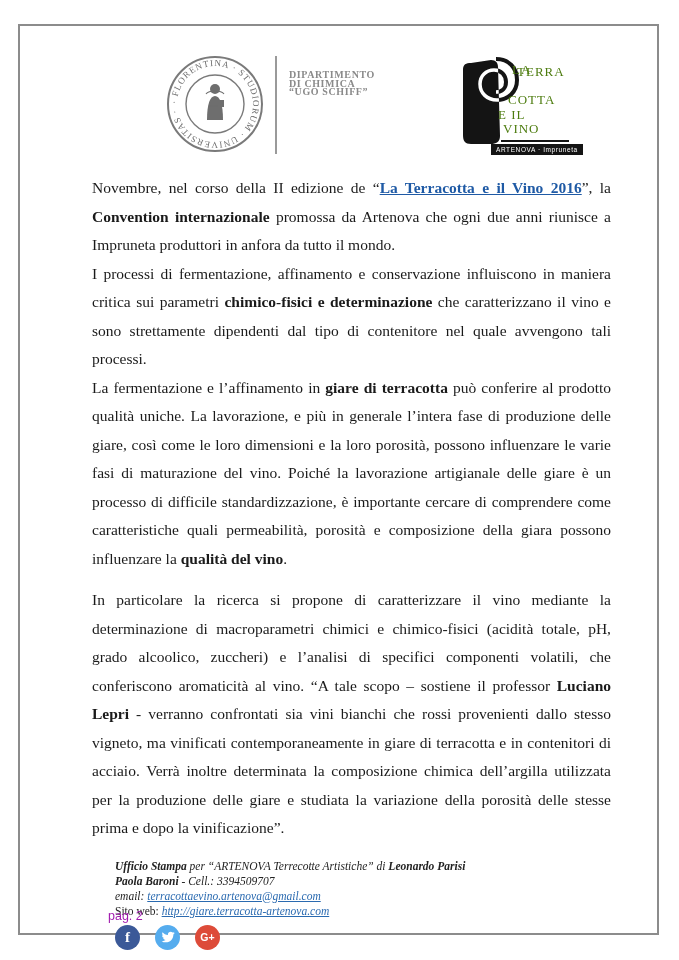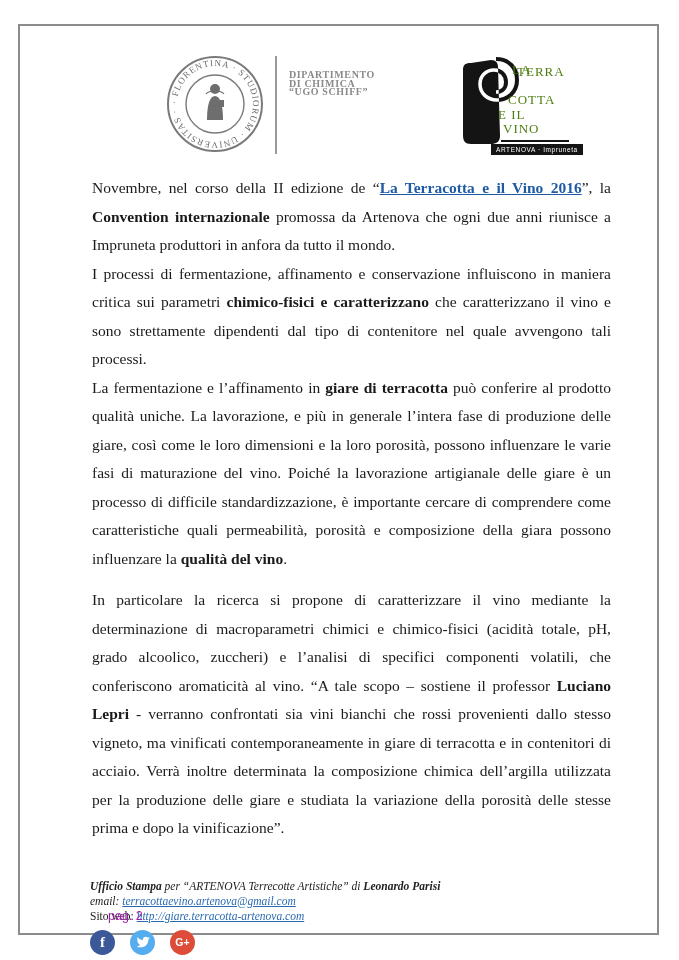--- a/index.html
+++ b/index.html
@@ -33,21 +33,21 @@
 
   
   .article{padding:0 46px 0 72px;font-size:15.5px;line-height:28.5px;
            text-align:justify;color:#1a1a1a;}
   .article p{margin:0;}
   .article p.spaced{margin-top:13px;}
   .b{font-weight:bold;}
   .doc-link{color:#1f5aa5;font-weight:bold;text-decoration:underline;cursor:pointer;}
 
   
-  .footer{margin-top:36px;padding-left:70px;color:#222;}
+  .footer{margin-top:16px;padding-left:95px;color:#222;}
   .f-line{font-size:11.5px;line-height:15px;}
   .ital{font-style:italic;}
   .f-line .b{font-weight:bold;}
   .f-link{color:#2a6ab0;font-style:italic;text-decoration:underline;cursor:pointer;}
   .social-row{display:flex;gap:15px;margin-top:6px;}
   .social{width:25px;height:25px;border-radius:50%;display:flex;align-items:center;
           justify-content:center;color:#fff;text-decoration:none;cursor:pointer;}
   .social.fb{background:#3b5998;font-family:"Liberation Serif",serif;font-weight:bold;font-size:15px;}
   .social.tw{background:#55acee;}
   .social.gp{background:#dd4b39;font-family:"Liberation Sans",sans-serif;font-weight:bold;font-size:10.5px;}
@@ -107,29 +107,30 @@
         <span class="tv-word tv-w3">E IL</span>
         <span class="tv-word tv-w4">VINO</span>
         <span class="tv-underline"></span>
         <span class="tv-bar">ARTENOVA · Impruneta</span>
       </div>
     </div>
 
     <div class="article">
       <p><span>Novembre, nel corso della II edizione de “</span><a class="doc-link">La Terracotta e il Vino 2016</a><span>”, la </span><span class="b">Convention internazionale</span><span> promossa da Artenova che ogni due anni riunisce a Impruneta produttori in anfora da tutto il mondo.</span></p>
 
-      <p><span>I processi di fermentazione, affinamento e conservazione influiscono in maniera critica sui parametri </span><span class="b">chimico-fisici e caratterizzano</span><span> che caratterizzano il vino e sono strettamente dipendenti dal tipo di contenitore nel quale avvengono tali processi.</span></p>
+      <p><span>I processi di fermentazione, affinamento e conservazione influiscono in maniera critica sui parametri </span><span class="b">chimico-fisici e determinazione</span><span> che caratterizzano il vino e sono strettamente dipendenti dal tipo di contenitore nel quale avvengono tali processi.</span></p>
 
       <p><span>La fermentazione e l’affinamento in </span><span class="b">giare di terracotta</span><span> può conferire al prodotto qualità uniche. La lavorazione, e più in generale l’intera fase di produzione delle giare, così come le loro dimensioni e la loro porosità, possono influenzare le varie fasi di maturazione del vino. Poiché la lavorazione artigianale delle giare è un processo di difficile standardizzazione, è importante cercare di comprendere come caratteristiche quali permeabilità, porosità e composizione della giara possono influenzare la </span><span class="b">qualità del vino</span><span>.</span></p>
 
       <p class="spaced"><span>In particolare la ricerca si propone di caratterizzare il vino mediante la determinazione di macroparametri chimici e chimico-fisici (acidità totale, pH, grado alcoolico, zuccheri) e l’analisi di specifici componenti volatili, che conferiscono aromaticità al vino. “A tale scopo – sostiene il professor </span><span class="b">Luciano Lepri</span><span> - verranno confrontati sia vini bianchi che rossi provenienti dallo stesso vigneto, ma vinificati contemporaneamente in giare di terracotta e in contenitori di acciaio. Verrà inoltre determinata la composizione chimica dell’argilla utilizzata per la produzione delle giare e studiata la variazione della porosità delle stesse prima e dopo la vinificazione”.</span></p>
     </div>
 
     <div class="footer">
       <div class="f-line ital"><span class="b">Ufficio Stampa</span><span> per “ARTENOVA Terrecotte Artistiche” di </span><span class="b">Leonardo Parisi</span></div>
+      <div class="f-line ital"><span class="b">Paola Baroni</span><span> - Cell.: 3394509707</span></div>
       <div class="f-line ital"><span>email: </span><a class="f-link">terracottaevino.artenova@gmail.com</a></div>
       <div class="f-line"><span>Sito web: </span><a class="f-link">http://giare.terracotta-artenova.com</a></div>
 
       <div class="social-row">
         <a class="social fb">
             <span>f</span>
           </a>
         <a class="social tw">
           <svg width="14" height="14" viewBox="0 0 24 24" fill="#ffffff">
             <path d="M23.4 4.8c-.8.4-1.7.6-2.6.8.9-.6 1.6-1.5 2-2.5-.9.5-1.9.9-2.9 1.1C19 3.3 17.8 2.8 16.5 2.8c-2.5 0-4.6 2-4.6 4.6 0 .4 0 .7.1 1.1-3.8-.2-7.2-2-9.4-4.8-.4.7-.6 1.5-.6 2.3 0 1.6.8 3 2 3.8-.7 0-1.5-.2-2.1-.6v.1c0 2.2 1.6 4.1 3.7 4.5-.4.1-.8.2-1.2.2-.3 0-.6 0-.9-.1.6 1.8 2.3 3.1 4.3 3.2-1.6 1.2-3.6 2-5.7 2H1c2 1.3 4.5 2.1 7.1 2.1 8.5 0 13.1-7 13.1-13.1v-.6c.9-.6 1.7-1.5 2.2-2.4z"></path>

